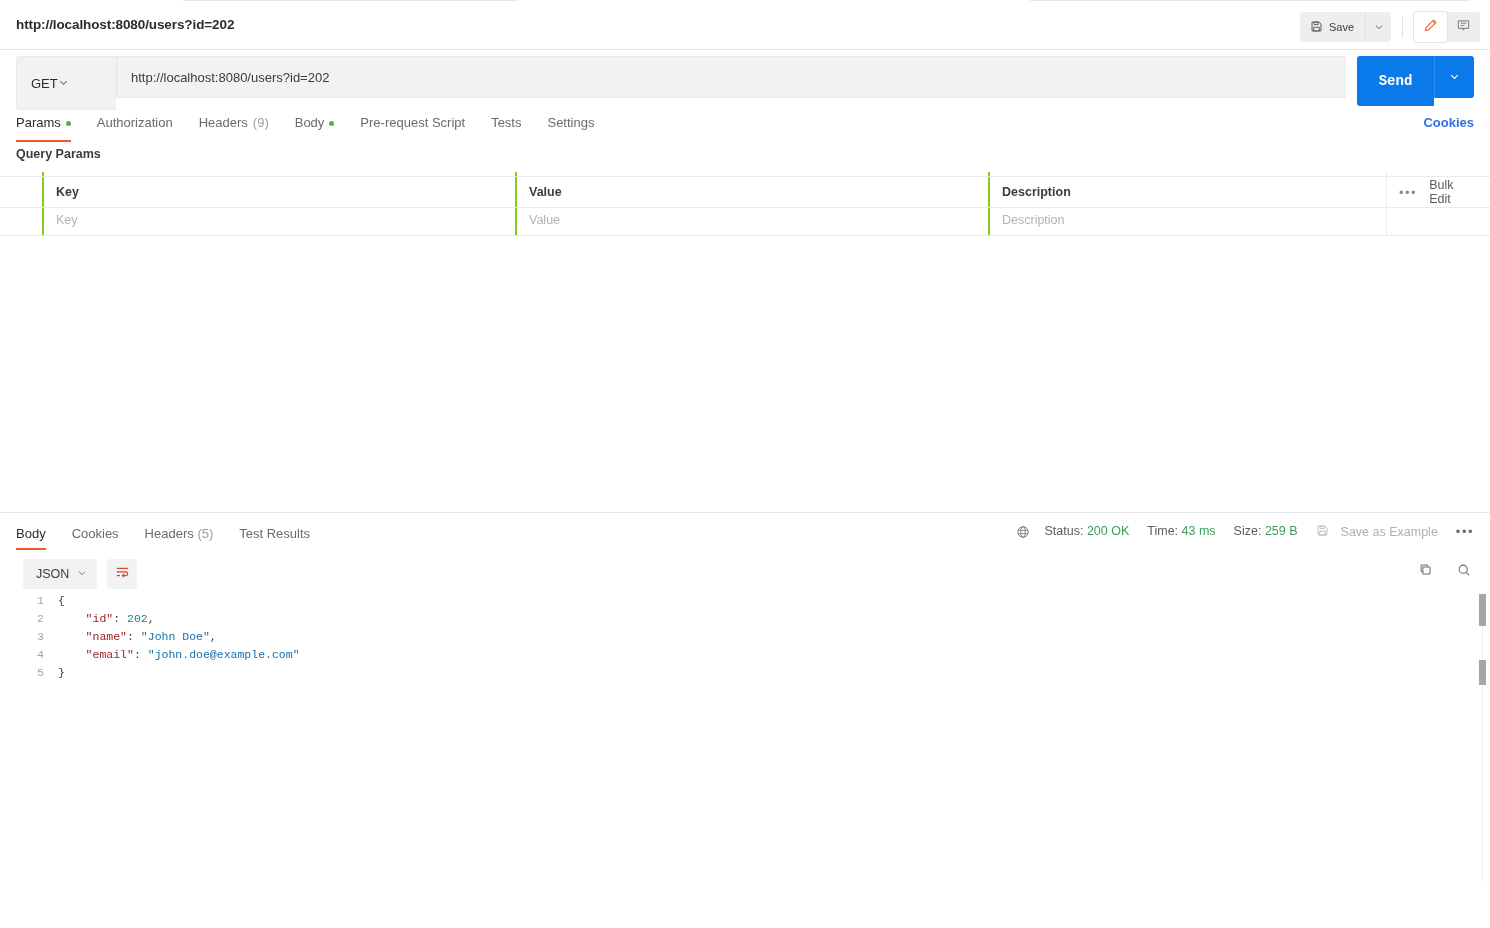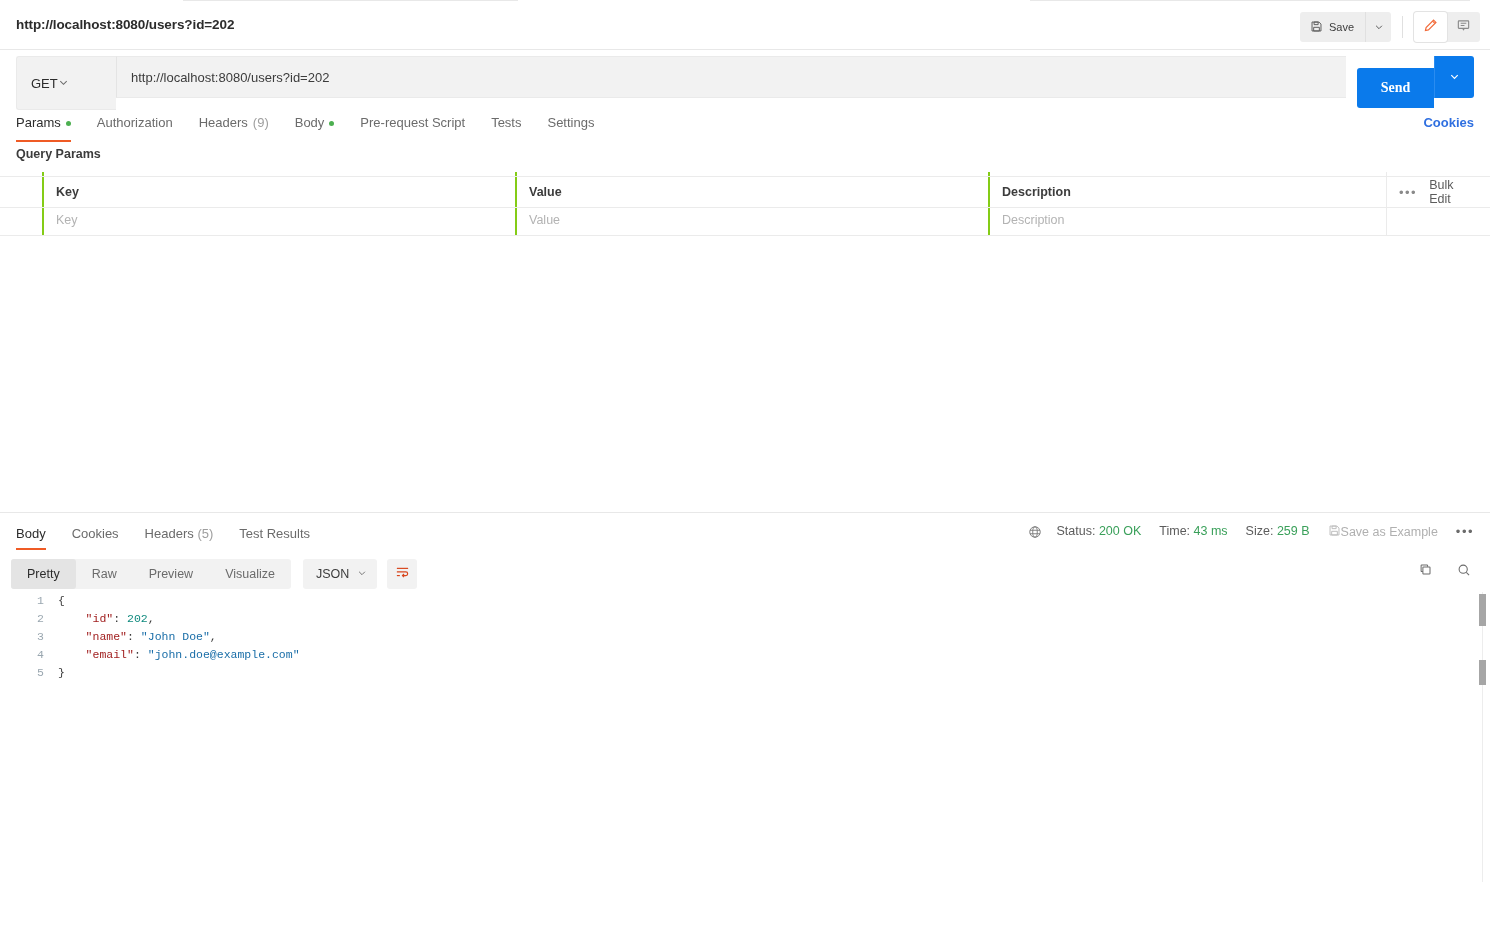--- a/index.html
+++ b/index.html
@@ -68,23 +68,23 @@
   }
   .method-label { font-size:13px; color:#2c2c2c; font-weight:400; }
   .url-input {
     flex:1; height:42px; background:#f2f2f2;
     border:1px solid #eaeaea; border-left:1px solid #e4e4e4; border-right:none;
     padding:0 14px; font-family:"Liberation Sans", sans-serif;
     font-size:13px; color:#3c3c3c; outline:none;
   }
   .send-wrap { display:flex; margin-left:11px; }
   .send-btn {
-    width:77px; height:40px; background:#0a7aeb; color:#fff;
+    width:77px; height:50px; background:#0a7aeb; color:#fff;
     border:none; border-radius:3px 0 0 3px; cursor:pointer;
-    font-family:Liberation Serif, serif; font-size:14px; font-weight:700;margin-top:12px;
+    font-family:Liberation Mono, monospace; font-size:14px; font-weight:700;
   }
   .send-caret {
     width:40px; height:42px; background:#0a7aeb; border:none;
     border-left:1px solid #2a8cf0; border-radius:0 3px 3px 0; cursor:pointer;
     display:flex; align-items:center; justify-content:center;
   }
 
   
   .reqtabs {
     position:absolute; top:108px; left:0; width:1490px; height:30px;
@@ -148,21 +148,21 @@
   .restab.active::after {
     content:""; position:absolute; left:0; right:13px; bottom:-2px; height:2px; background:#ef5b25;
   }
   .meta {
     position:absolute; top:524px; right:16px; display:flex; gap:0;
     font-size:12.5px; color:#5c5c5c;
   }
   .meta-item { margin-right:18px; white-space:nowrap; }
   .meta-val { color:#3aa05a; }
   .save-example {
-    display:flex; align-items:center; gap:0; color:#b0b0b0; cursor:pointer; margin-right:18px;
+    display:flex; align-items:center; gap:12px; color:#b0b0b0; cursor:pointer; margin-right:18px;
   }
   .meta-ell { letter-spacing:1.5px; color:#6b6b6b; cursor:pointer; font-size:13px; }
 
   
   .bodybar { position:absolute; top:559px; left:11px; display:flex; align-items:center; gap:0; }
   .seg {
     display:flex; background:#f2f2f2; border-radius:3px; height:30px; align-items:center; padding:0;
   }
   .segbtn {
     height:30px; padding:0 16px; display:flex; align-items:center; justify-content:center;
@@ -414,26 +414,20 @@
           <path d="M5 2.5h5v3.2H5z"></path>
           <path d="M4.5 9h7v4.5h-7z"></path>
         </svg>
       </span>
       <span>Save as Example</span>
     </span>
     <span class="meta-ell">•••</span>
   </div>
 
   <div class="bodybar">
-    <div class="seg">
-      <button class="segbtn active">Pretty</button>
-      <button class="segbtn">Raw</button>
-      <button class="segbtn">Preview</button>
-      <button class="segbtn">Visualize</button>
-    </div>
     <div class="fmtsel">
       <span>JSON</span>
       <span>
         <svg width="10" height="10" viewBox="0 0 12 12" fill="none" stroke="#6b6b6b" stroke-width="1.1">
             <path d="M2.5 4.5L6 8l3.5-3.5"></path>
           </svg>
       </span>
     </div>
     <button class="wrapbtn">
       <span>

